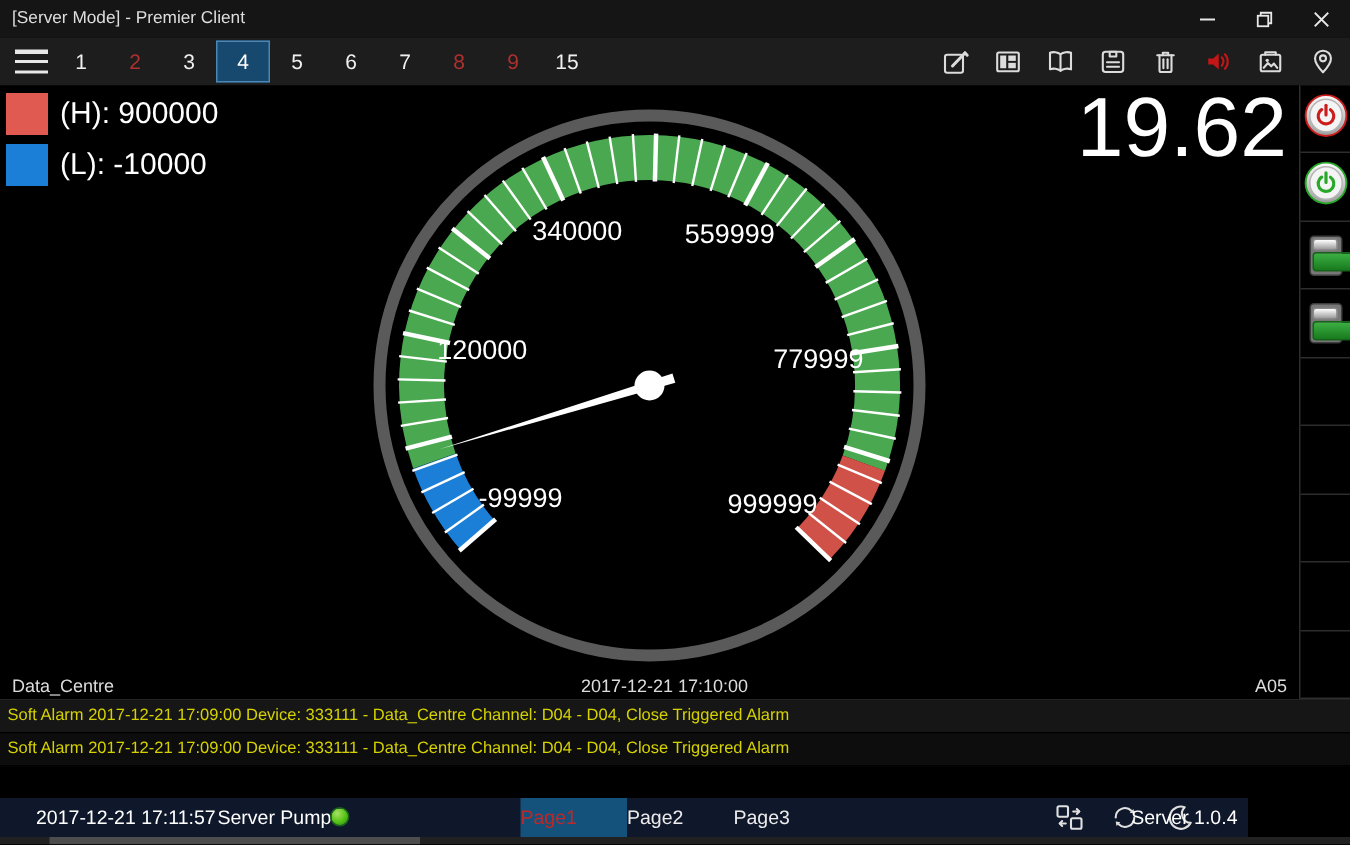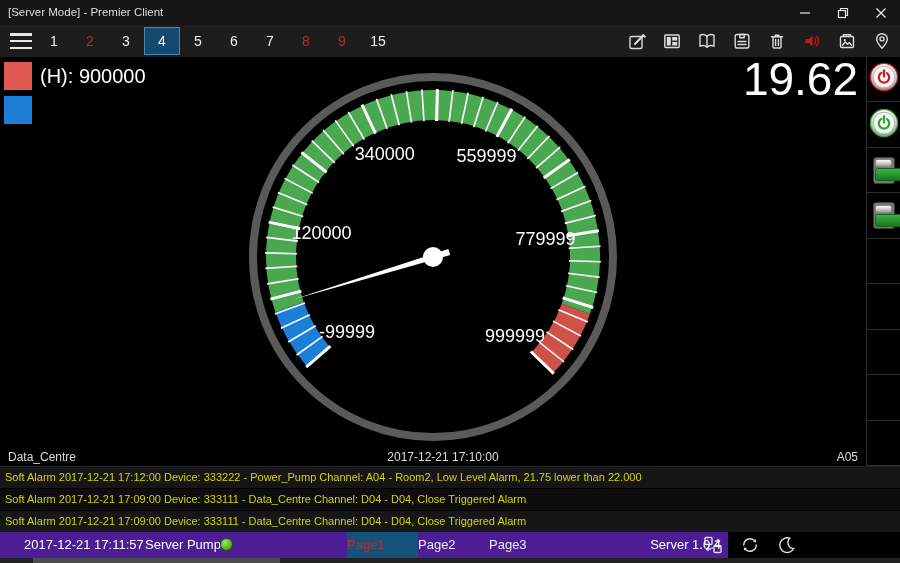--- a/index.html
+++ b/index.html
@@ -29,21 +29,21 @@
 
   
   .main { position:absolute; top:57px; left:0; width:900px; height:409px; }
   .gauge-panel { position:absolute; left:0; top:0; width:866px; height:409px; background:#000; }
 
   .legend { position:absolute; left:4px; top:5px; }
   .legend-row { display:flex; align-items:center; height:28px; margin-bottom:6px; }
   .swatch { width:28px; height:28px; margin-right:8px; }
   .legend-label { font-size:20px; color:#fff; white-space:nowrap; }
 
-  .value-display { position:absolute; top:-5px; right:8px; font-size:46px; color:#fff; }
+  .value-display { position:absolute; top:-5px; right:8px; font-size:56px; color:#fff; }
 
   .gauge-wrap { position:absolute; left:243px; top:10px; width:380px; height:380px; }
 
   .panel-footer { position:absolute; left:0; bottom:1px; width:100%; height:15px; font-size:12px; color:#dcdcdc; }
   .pf-center { position:absolute; left:0; width:100%; text-align:center;padding-left:20px; }
   .pf-left { position:absolute; left:8px; }
   .pf-right { position:absolute; right:8px; }
 
   
   .sidebar { position:absolute; left:866px; top:0; width:34px; height:409px;
@@ -57,21 +57,21 @@
              color:#fff; font-size:7.5px; font-weight:bold; text-align:center; line-height:11px;padding-left:40px; }
 
   
   .alarm-list { position:absolute; top:466px; left:0; width:900px; height:66px; border-top:1px solid #242424; }
   .alarm-row { height:22px; line-height:21px; font-size:11px; color:#d6d200; padding-left:5px;
                border-bottom:1px solid #000; white-space:nowrap; overflow:hidden; }
   .alarm-row:nth-child(odd) { background:#161616; }
   .alarm-row:nth-child(even) { background:#0d0d0d; }
 
   
-  .statusbar { position:absolute; top:532px; left:0; width:728px; height:26px; background:#4c1d95; }
+  .statusbar { position:absolute; top:532px; left:0; width:832px; height:26px; background:#0f172a; }
   .sb-datetime { position:absolute; left:24px; line-height:26px; font-size:13px; color:#fff; }
   .sb-mode { position:absolute; left:145px; line-height:26px; font-size:13px; color:#fff; }
   .sb-dot { position:absolute; left:220px; top:6px; width:13px; height:13px; border-radius:50%;
             background:radial-gradient(circle at 35% 30%, #a8e063, #54c214 55%, #2e7d12); border:1px solid #1b5e20; }
   .pages { position:absolute; left:347px; top:0; height:26px; display:flex; }
   .page { width:71px; text-align:left; line-height:26px; font-size:13px; color:#ececec; }
   .page.sel { background:#14527c; color:#c12727; }
   .sb-icons { position:absolute; left:703px; top:3px; display:flex; gap:17px; }
   .sbtn { width:20px; height:20px; display:flex; align-items:center; justify-content:center; color:#e0e0e0; }
   .sbtn svg { stroke:currentColor; fill:none; stroke-width:1.4; stroke-linecap:round; stroke-linejoin:round; }
@@ -191,20 +191,21 @@
 
   <div class="main">
     <div class="gauge-panel">
       <div class="legend">
         <div class="legend-row">
           <div class="swatch" id="swatch-high" style="background: rgb(224, 90, 82);"></div>
           <span class="legend-label">(H): 900000</span>
         </div>
         <div class="legend-row">
           <div class="swatch" id="swatch-low" style="background: rgb(27, 127, 216);"></div>
+          <span class="legend-label">(L): -10000</span>
         </div>
       </div>
       <div class="value-display">19.62</div>
       <div class="gauge-wrap" id="gauge-wrap"><svg width="380" height="380" viewBox="0 0 380 380">
             <circle cx="190" cy="190" r="180" fill="none" stroke="#5a5a5a" stroke-width="8"></circle>
             <path d="M 75.3 289.7 A 152 152 0 0 1 46.6 240.3" fill="none" stroke="#1b7fd8" stroke-width="30"></path>
             <path d="M 46.6 240.3 A 152 152 0 1 1 332.9 241.8" fill="none" stroke="#4aa850" stroke-width="30"></path>
             <path d="M 332.9 241.8 A 152 152 0 0 1 299.3 295.6" fill="none" stroke="#cf5148" stroke-width="30"></path>
             <line x1="87.4" y1="279.2" x2="63.2" y2="300.2" stroke="#ffffff" stroke-width="3"></line>
             <line x1="79.6" y1="269.4" x2="53.6" y2="288.0" stroke="#ffffff" stroke-width="1.6"></line>
@@ -315,21 +316,20 @@
         </div>
         <div class="cell"></div>
         <div class="cell"></div>
         <div class="cell"></div>
         <div class="cell"></div>
         <div class="cell"></div>
       </div>
   </div>
 
   <div class="alarm-list" id="alarm-list">
-      <div class="alarm-row">Soft Alarm 2017-12-21 17:12:00 Device: 333222 - Power_Pump Channel: A04 - Room2, Low Level Alarm, 21.75 lower than 22.000</div>
       <div class="alarm-row">Soft Alarm 2017-12-21 17:09:00 Device: 333111 - Data_Centre Channel: D04 - D04, Close Triggered Alarm</div>
       <div class="alarm-row">Soft Alarm 2017-12-21 17:09:00 Device: 333111 - Data_Centre Channel: D04 - D04, Close Triggered Alarm</div>
     </div>
 
   <div class="statusbar">
     <span class="sb-datetime">2017-12-21 17:11:57</span>
     <span class="sb-mode">Server Pump</span>
     <span class="sb-dot"></span>
     <div class="pages" id="pages">
         <div class="page sel">Page1</div>

